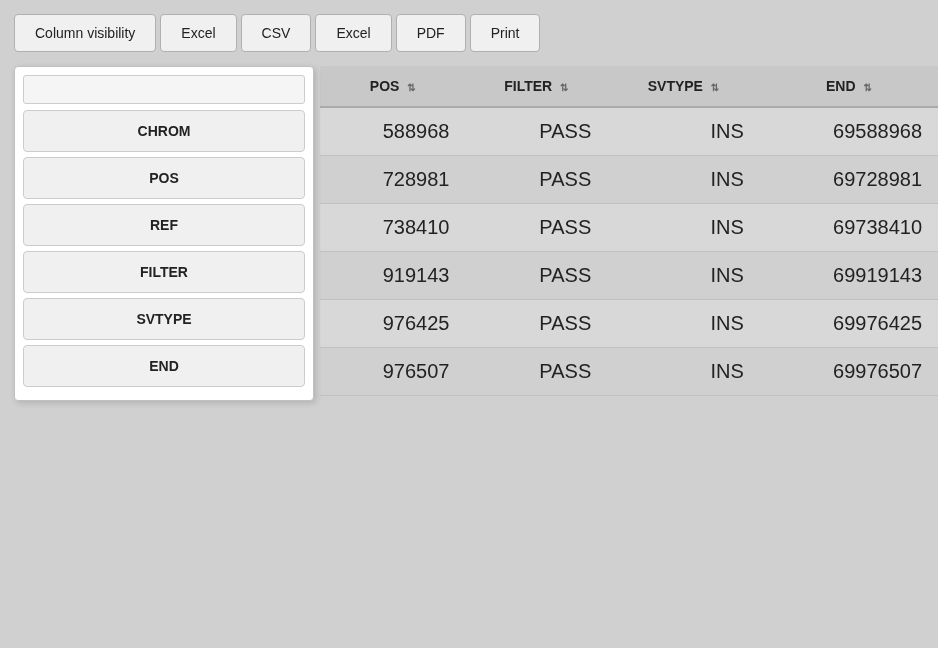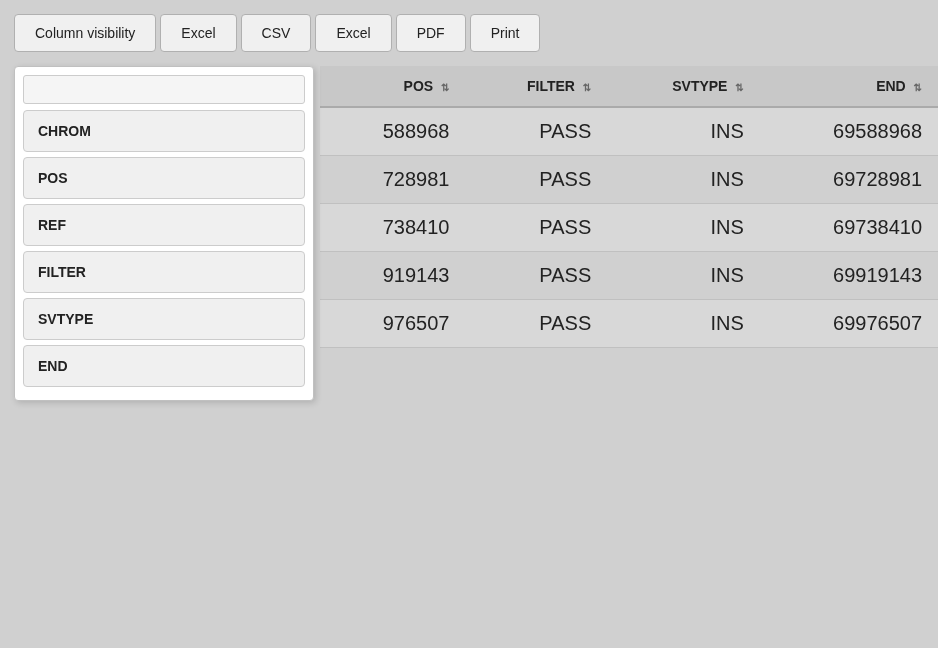--- a/index.html
+++ b/index.html
@@ -66,21 +66,21 @@
     }
 
     .dropdown-item {
       display: block;
       width: 100%;
       padding: 12px 14px;
       margin-bottom: 5px;
       background: #f0f0f0;
       border: 1px solid #ccc;
       border-radius: 4px;
-      text-align: left;
+      text-align: center;
       font-size: 14px;
       font-weight: bold;
       color: #222;
       cursor: pointer;
       font-family: Arial, sans-serif;
     }
 
     
     .table-container {
       margin-left: 320px;
@@ -93,21 +93,20 @@
       border-collapse: collapse;
       background: #d8d8d8;
     }
 
     thead tr {
       background: #c8c8c8;
     }
 
     th {
       padding: 12px 16px;
-      text-align: right;
       font-weight: bold;
       font-size: 14px;
       color: #222;
       border-bottom: 2px solid #aaa;
       white-space: nowrap;
       cursor: pointer;
     }
 
     th .sort-arrows {
       display: inline-block;
@@ -178,20 +177,26 @@
             <td>INS</td>
             <td>69738410</td>
           </tr>
           <tr>
             <td>919143</td>
             <td>PASS</td>
             <td>INS</td>
             <td>69919143</td>
           </tr>
           <tr>
+            <td>976425</td>
+            <td>PASS</td>
+            <td>INS</td>
+            <td>69976425</td>
+          </tr>
+          <tr>
             <td>976507</td>
             <td>PASS</td>
             <td>INS</td>
             <td>69976507</td>
           </tr>
         </tbody>
     </table>
   </div>
 </div>
 

